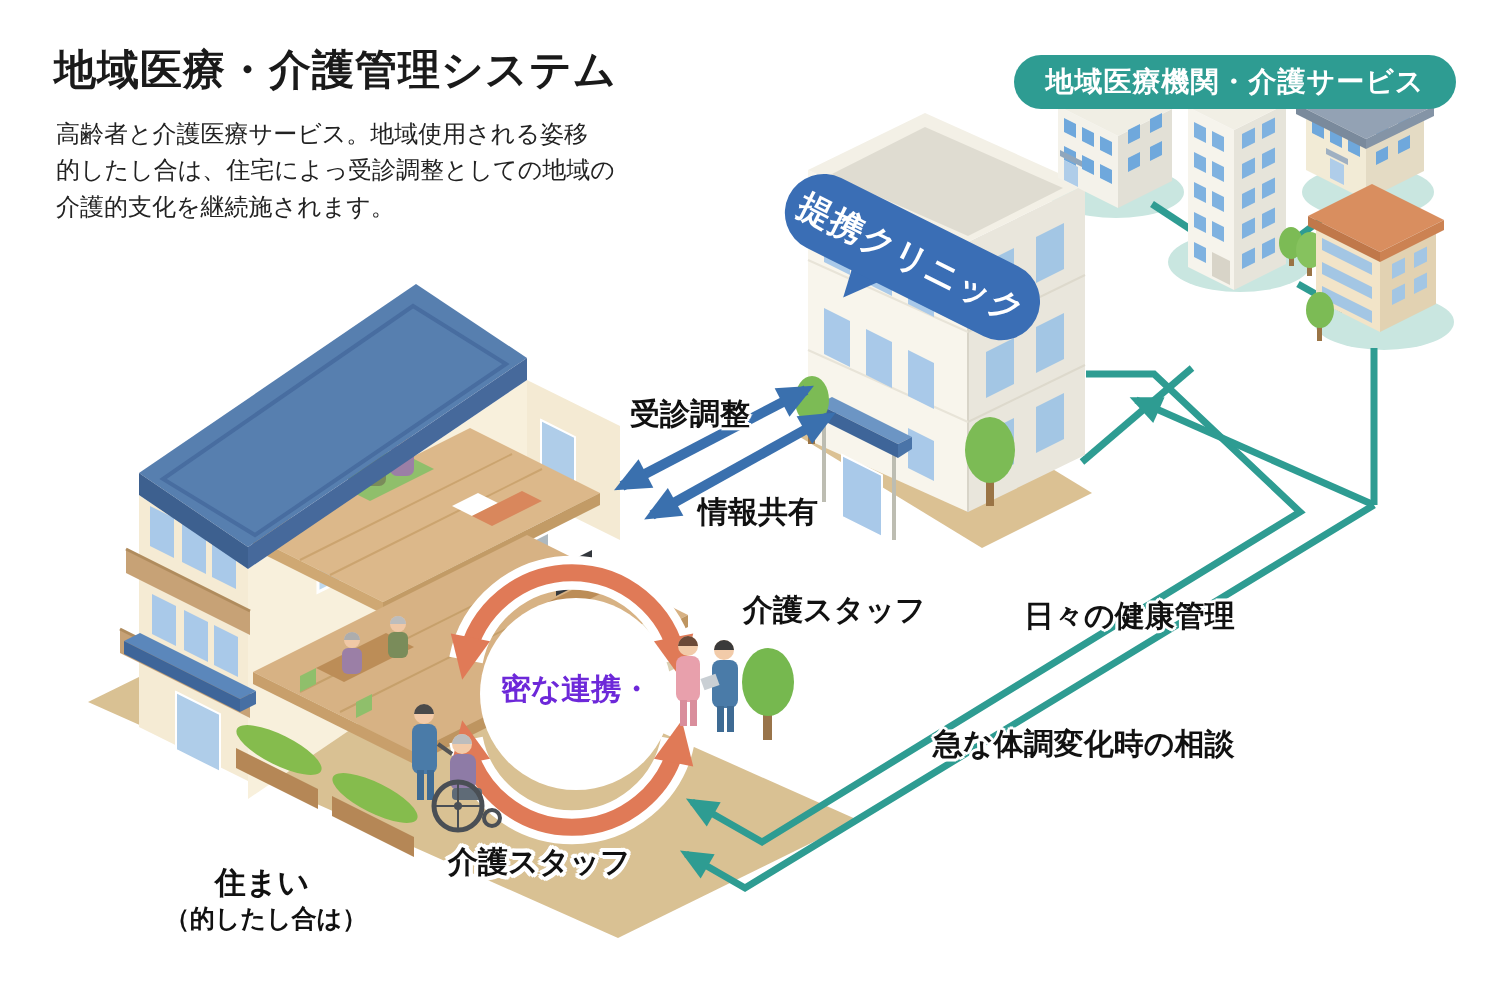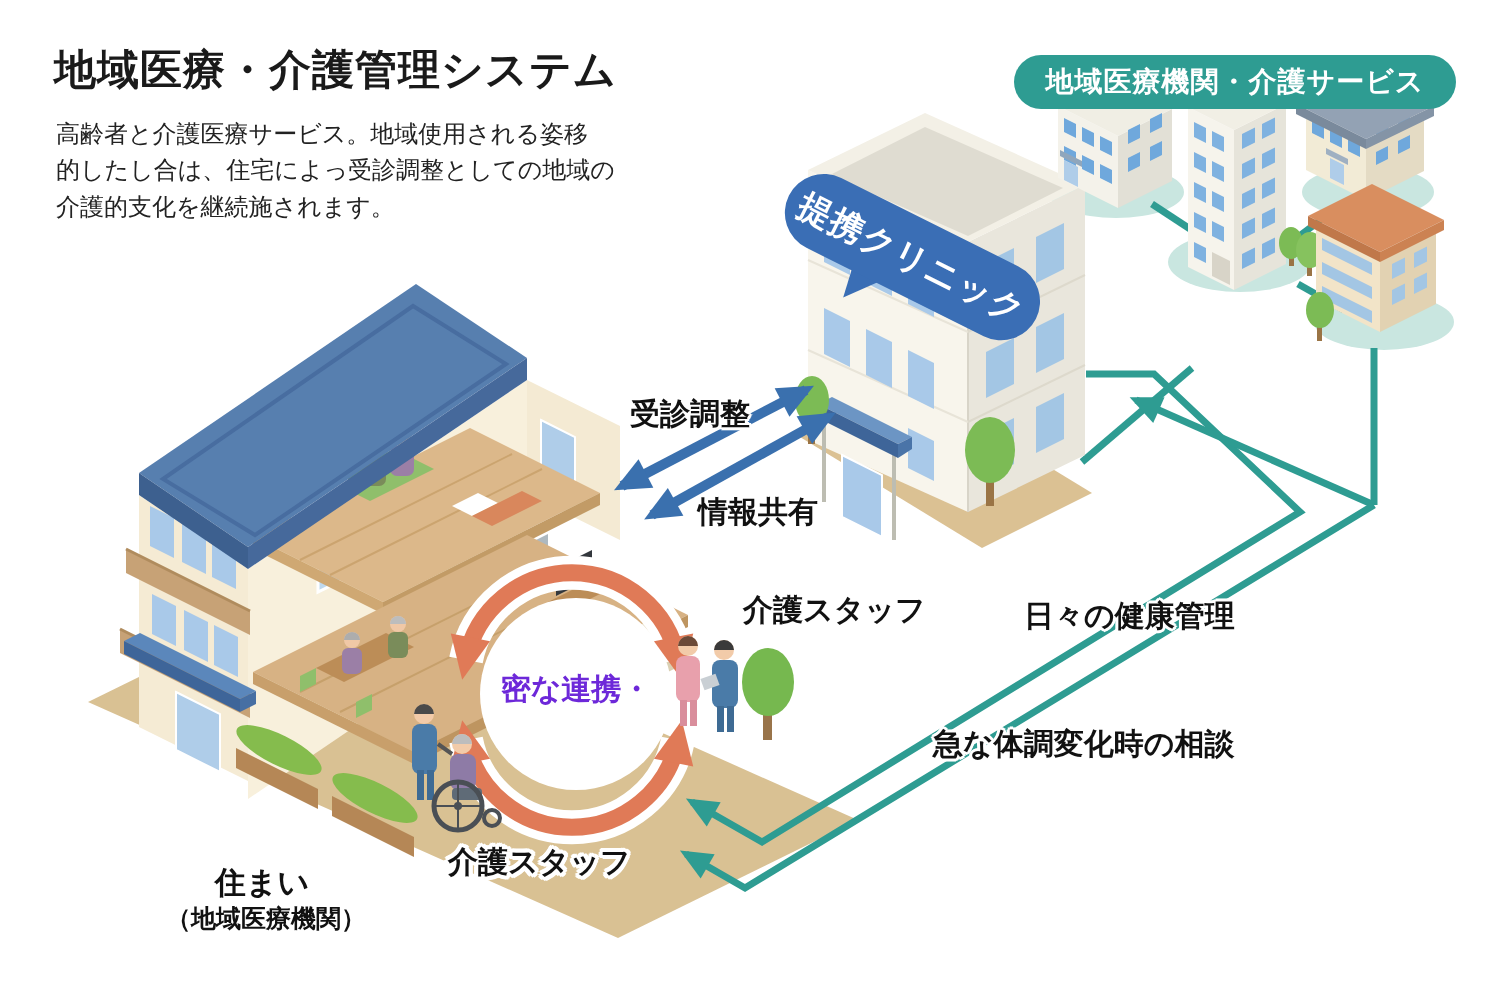--- a/index.html
+++ b/index.html
@@ -396,15 +396,15 @@
 <div class="abs flow-label" style="left:743px;top:590px;">介護スタッフ</div>
 <div class="abs flow-label" style="left:1016px;top:596px;margin-left:8px;">日々の健康管理</div>
 <div class="abs flow-label" style="left:933px;top:724px;">急な体調変化時の相談</div>
 <div class="abs flow-label heavy" style="left:448px;top:842px;">介護スタッフ</div>
 
 <div class="abs cycle-text">
   <div>密な連携・</div>
 </div>
 
 <div class="abs sumai">住まい</div>
-<div class="abs sumai-sub">（地域医療機関）</div>
+<div class="abs sumai-sub">（的したし合は）</div>
 
 </div>
 
 </body></html>

